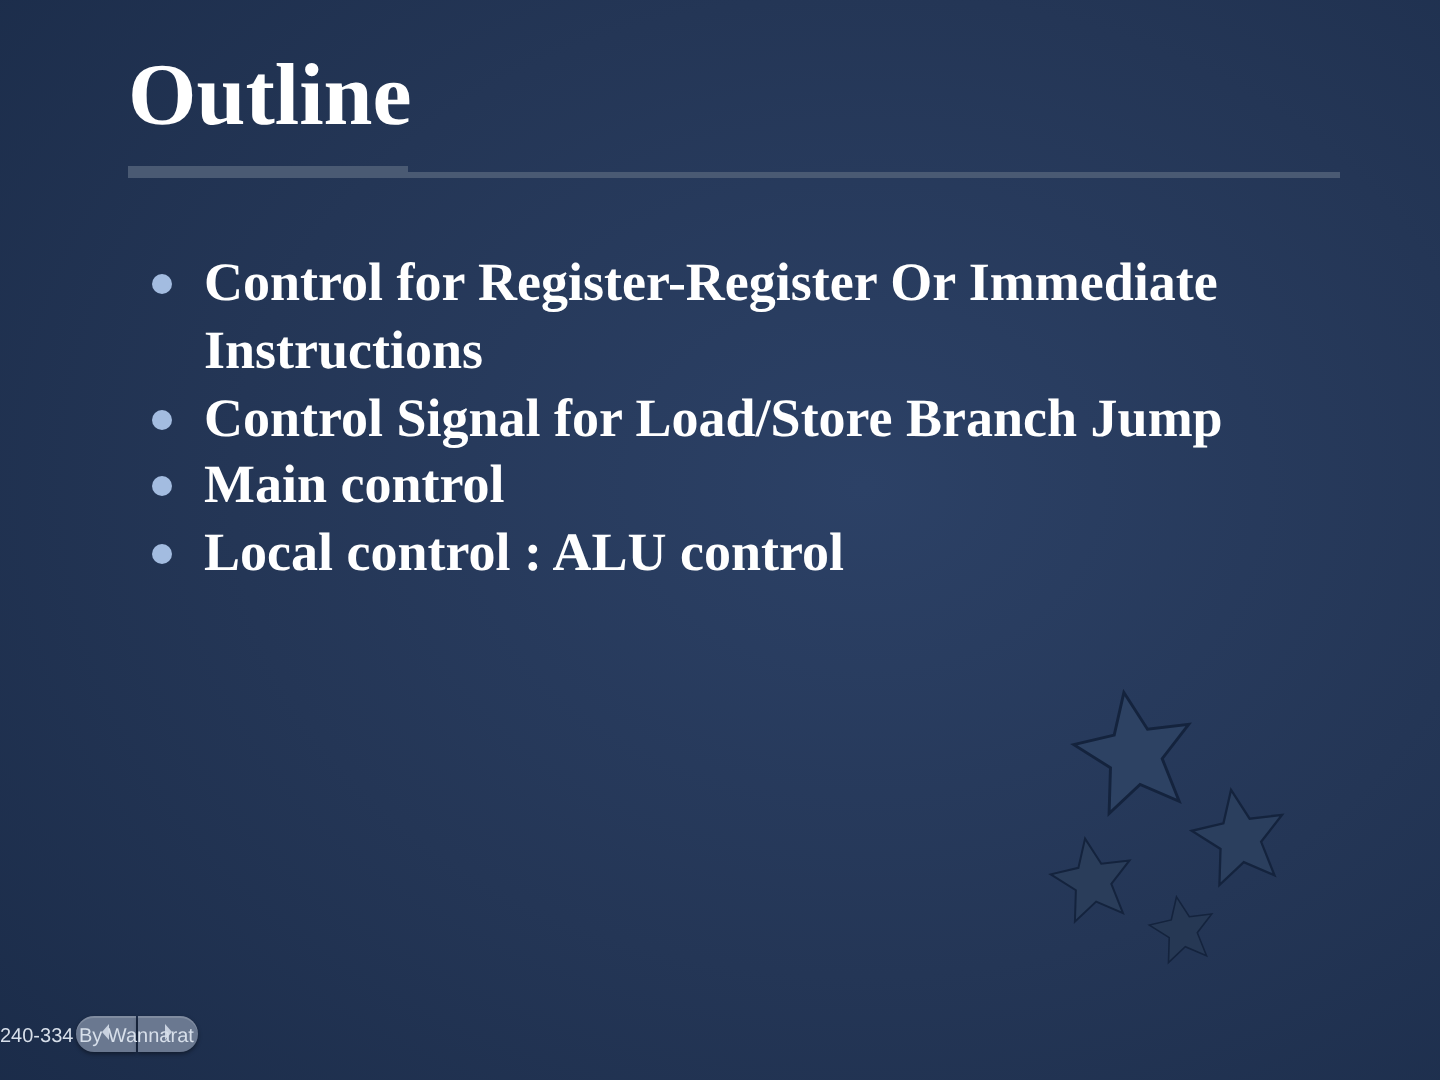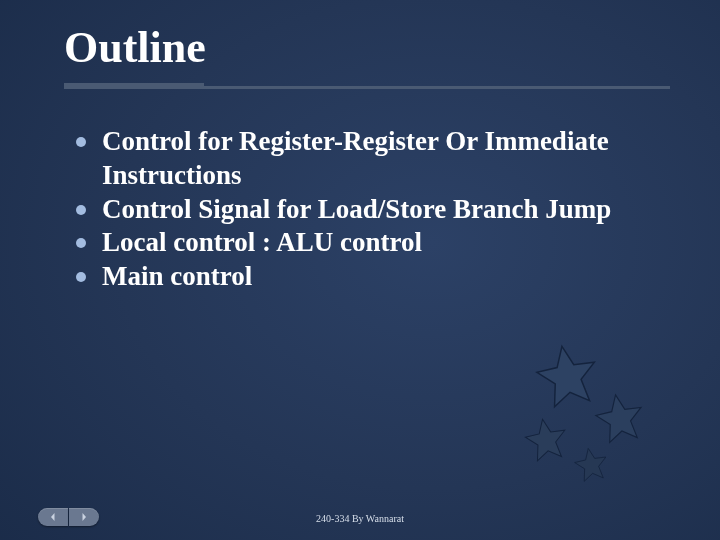--- a/index.html
+++ b/index.html
@@ -63,24 +63,23 @@
     top: 0.45em;
     width: 10px;
     height: 10px;
     border-radius: 50%;
     background: #a3bce0;
   }
   .footer {
     position: absolute;
     bottom: 16px;
     left: 0; right: 0;
-    text-align: center;
     font-size: 10px;
     color: #d7dfea;
-    font-family: Liberation Serif, serif;
+    font-family: Liberation Sans, sans-serif;
   }
   .nav {
     position: absolute;
     left: 38px;
     bottom: 14px;
     display: flex;
     gap: 0;
     align-items: center;
   }
   .nav-btn {
@@ -119,22 +118,22 @@
 
 <div class="slide">
 
   <div class="title">Outline</div>
 
   <div class="rule"></div>
 
   <ul class="bullets">
     <li>Control for Register-Register Or  Immediate Instructions</li>
     <li>Control Signal for Load/Store Branch Jump</li>
+    <li>Main control</li>
     <li>Local control : ALU control</li>
-    <li>Main control</li>
   </ul>
 
   <div class="stars">
     <div class="star s1">
       <svg viewBox="0 0 24 24">
           <path fill="#2d4263" stroke="#14233d" stroke-width="0.5" d="M12 2l2.9 6.9L22 9.3l-5.5 5 1.6 7.7L12 18l-6.1 4 1.6-7.7L2 9.3l7.1-.4z"></path>
         </svg>
     </div>
     <div class="star s2">
       <svg viewBox="0 0 24 24">

